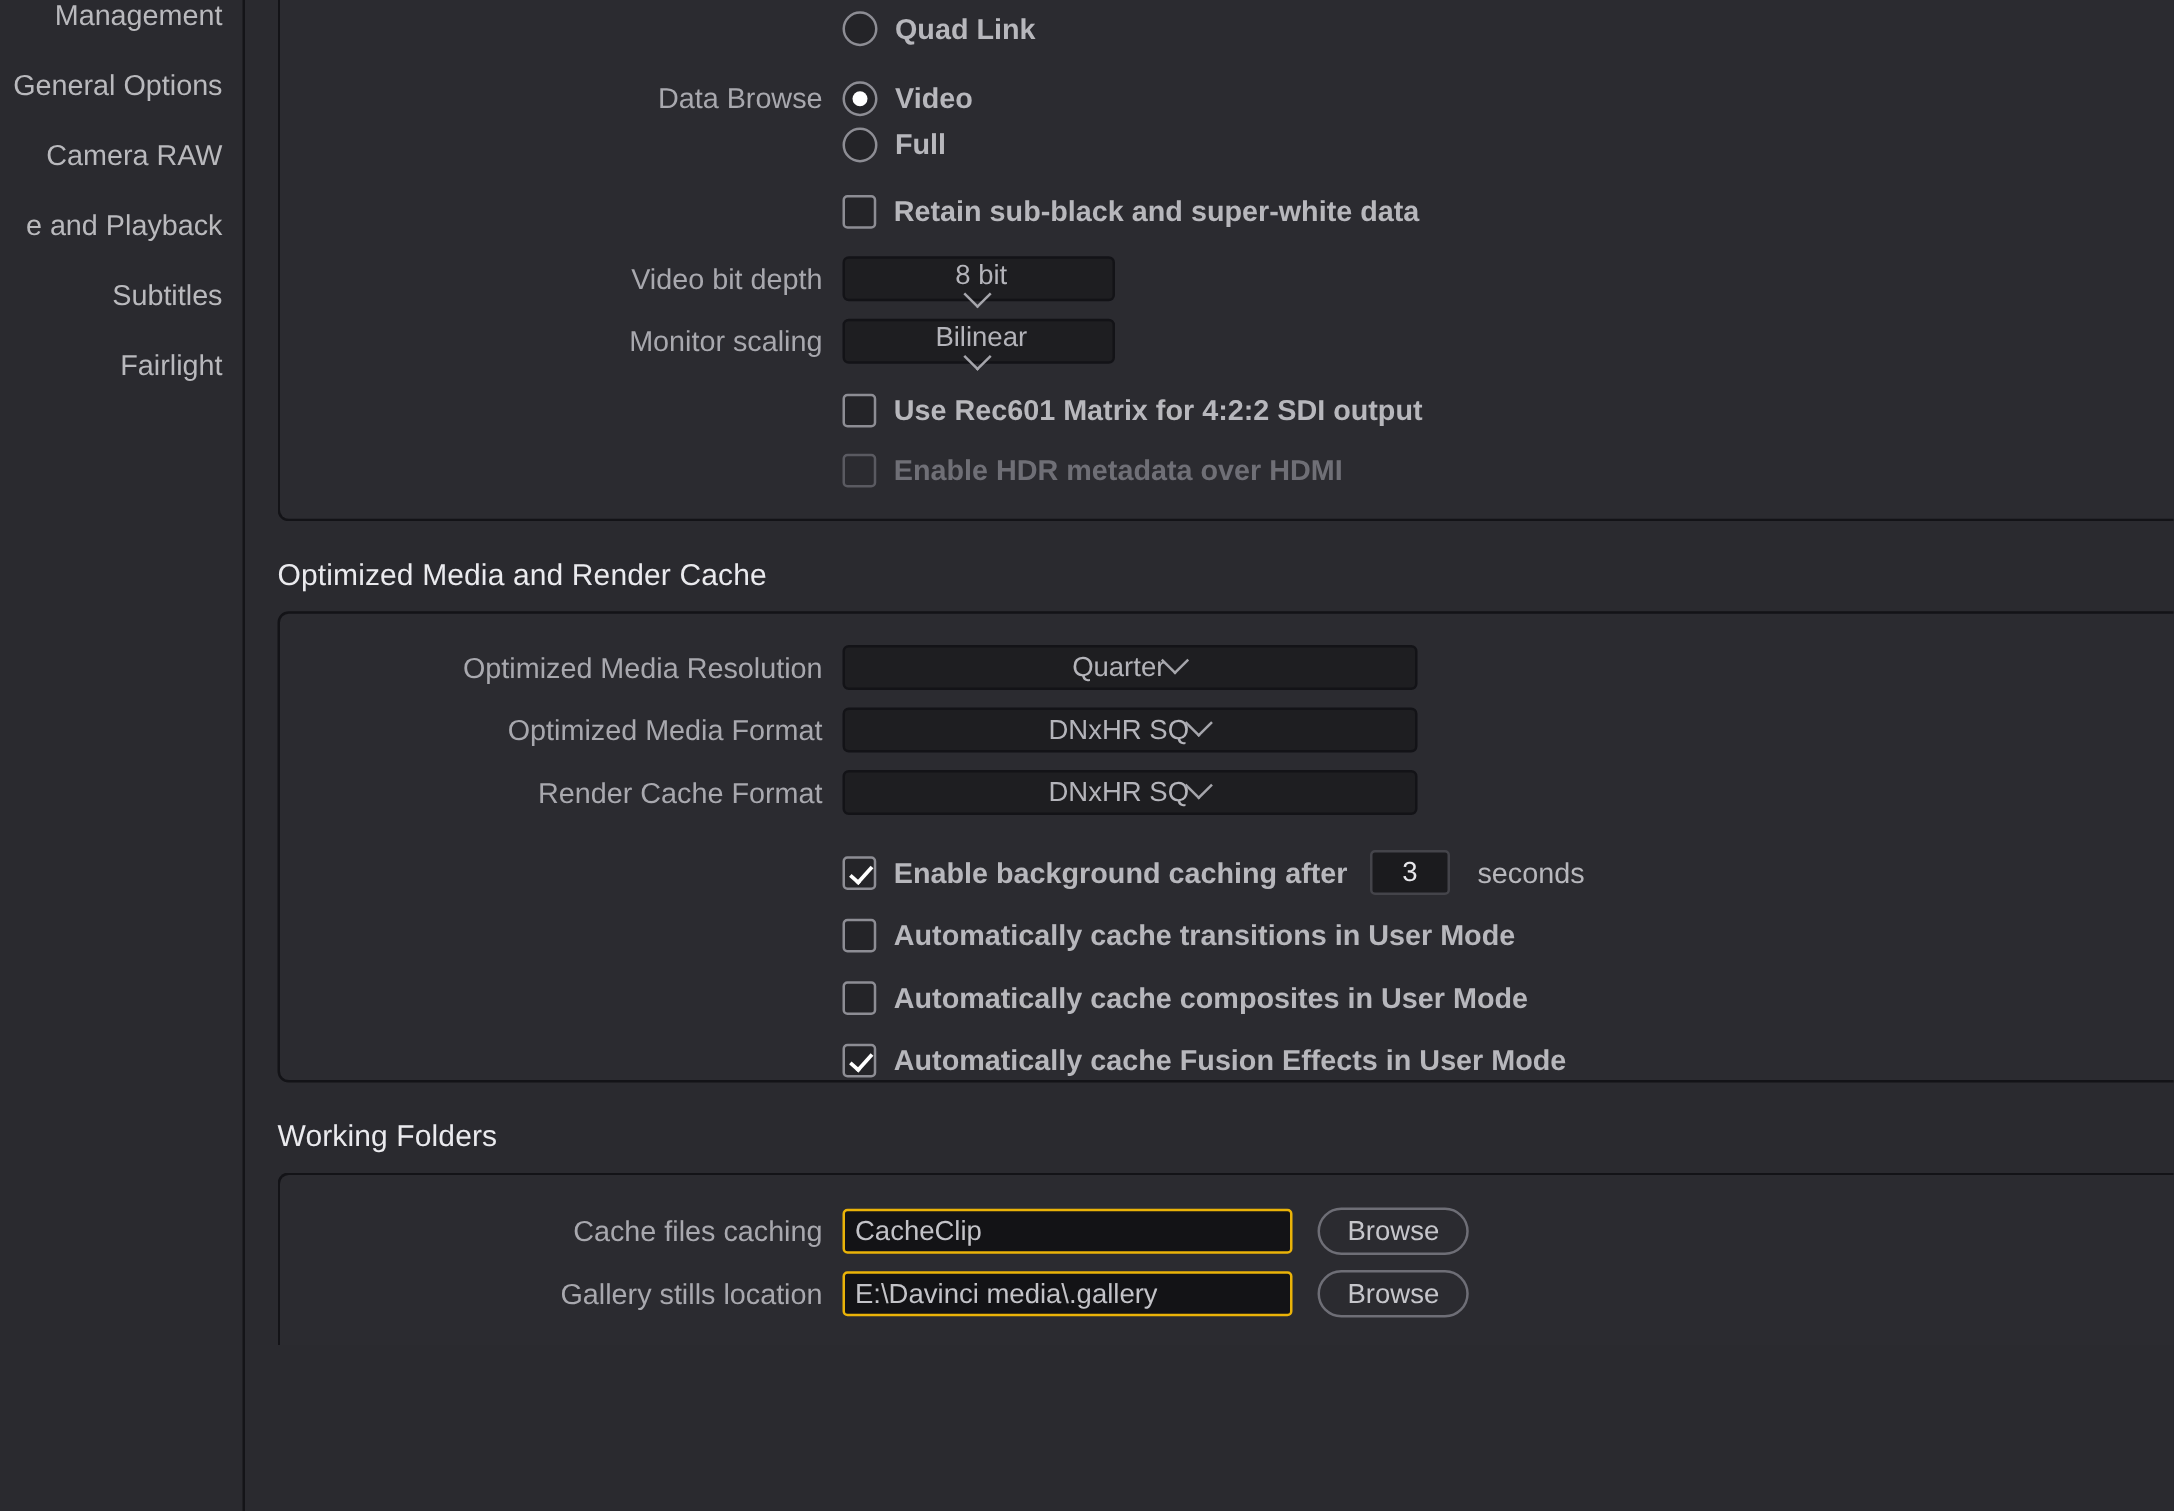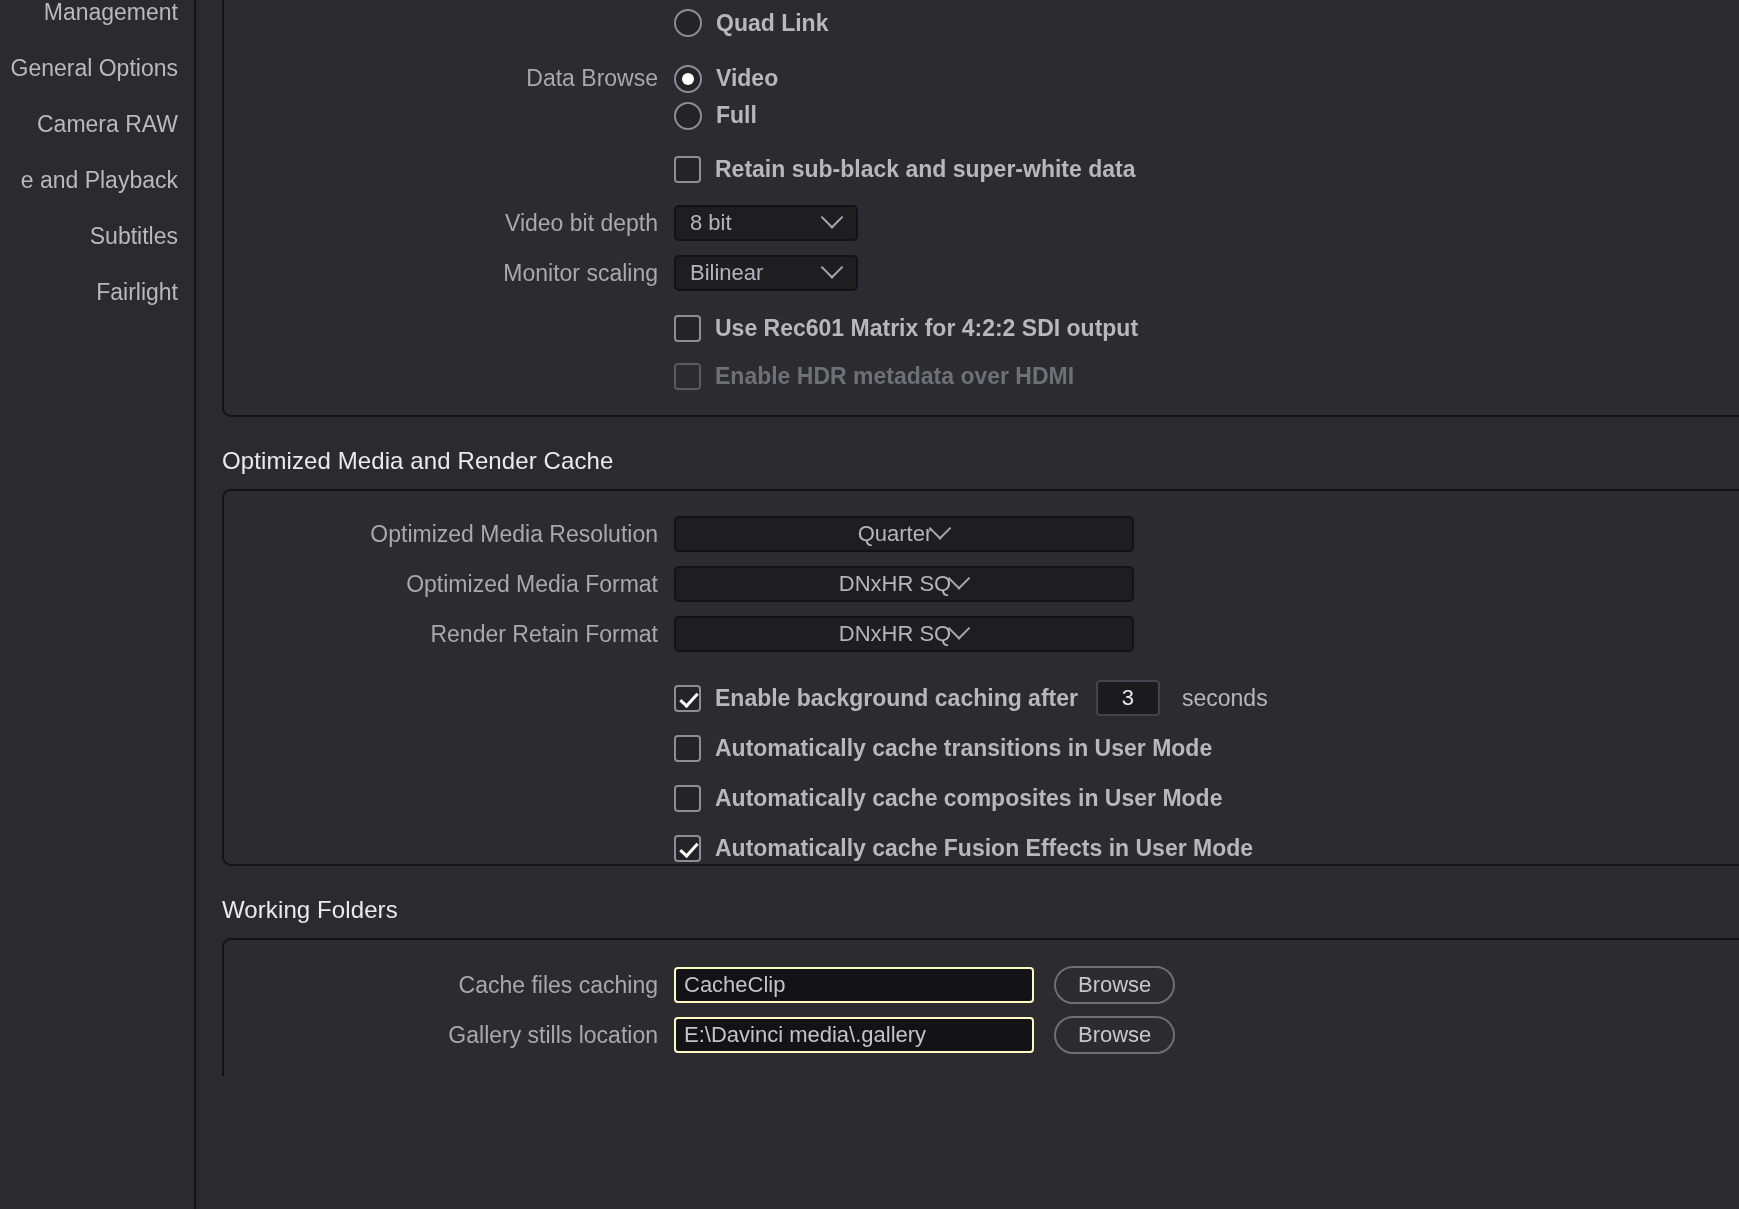--- a/index.html
+++ b/index.html
@@ -156,42 +156,42 @@
     height: 36px;
     background: #1e1e21;
     border: 2px solid #131317;
     border-radius: 5px;
     display: flex;
     align-items: center;
     justify-content: space-between;
     padding: 0 10px 0 14px;
     flex: 0 0 auto;
   }
-  .dropdown.w-small { width: 184px; }
+  .dropdown.w-small { width: 218px; flex-direction: column; }
   .dropdown.w-large { width: 460px; justify-content: center; }
   .dropdown-value {
     font-size: 22px;
     color: #b4b4ba;
     white-space: nowrap;
   }
   .chev {
     width: 16px; height: 16px;
     border: solid #a6a6ac;
     border-width: 0 2.5px 2.5px 0;
     transform: rotate(45deg) translate(-4px, -4px);
     flex: 0 0 auto;
     margin-right: 6px;
   }
 
   
   .text-input {
     height: 36px;
     width: 360px;
     background: #131316;
-    border: 2px solid #fef9c3;
+    border: 2px solid #eab308;
     border-radius: 4px;
     display: flex;
     align-items: center;
     padding: 0 8px;
     flex: 0 0 auto;
   }
   .text-input .val {
     font-size: 22px;
     color: #c3c3c8;
     white-space: nowrap;
@@ -357,21 +357,21 @@
         <div class="row-label">Optimized Media Format</div>
         <div class="row-field">
           <div class="dropdown w-large">
             <span class="dropdown-value">DNxHR SQ</span>
             <span class="chev"></span>
           </div>
         </div>
       </div>
 
       <div class="row" style="min-height:50px;">
-        <div class="row-label">Render Retain Format</div>
+        <div class="row-label">Render Cache Format</div>
         <div class="row-field">
           <div class="dropdown w-large">
             <span class="dropdown-value">DNxHR SQ</span>
             <span class="chev"></span>
           </div>
         </div>
       </div>
 
       <div class="sp14"></div>
 

